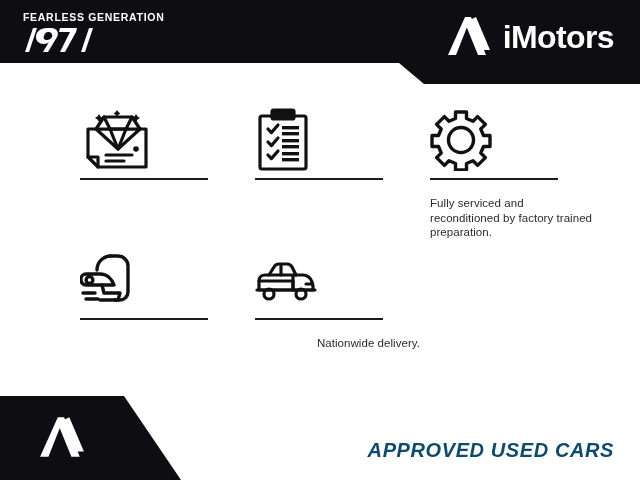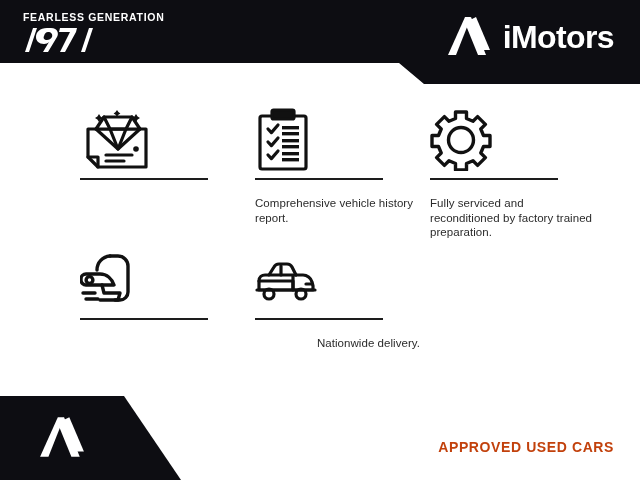--- a/index.html
+++ b/index.html
@@ -124,25 +124,26 @@
     left: 38px;
     top: 414px;
     width: 48px;
     height: 48px;
   }
   .footer-mark svg { display: block; }
   .footer-text {
     position: absolute;
     right: 26px;
     top: 439px;
-    color: #c2410c;
-    font-size: 14px;
+    color: #0c4a6e;
+    font-size: 20px;
     font-weight: bold;
     letter-spacing: 0.6px;
     white-space: nowrap;
+    font-style: italic;
   }
 </style>
 </head>
 <body>
 
 <div class="page">
 
   <div class="header">
 
     <div class="fearless-block">
@@ -213,21 +214,20 @@
             <rect x="27" y="18" width="17" height="3.4"></rect>
             <rect x="27" y="24" width="17" height="3.4"></rect>
             <rect x="27" y="31" width="17" height="3.4"></rect>
             <rect x="27" y="37" width="17" height="3.4"></rect>
             <rect x="27" y="44" width="17" height="3.4"></rect>
             <rect x="27" y="50" width="17" height="3.4"></rect>
           </g>
         </svg>
       </div>
       <div class="rule"></div>
-      <div class="caption">Comprehensive vehicle history report.</div>
     </div>
 
     <div class="feature f3">
       <div class="icon-box">
         <svg width="62" height="62" viewBox="0 0 62 62" aria-hidden="true">
           <g fill="none" stroke="#111111" stroke-width="3.4" stroke-linejoin="round" stroke-linecap="round">
             <path d="M25.5 3 h11 v6.5 l6.5 2.7 l4.6 -4.6 l7.8 7.8 l-4.6 4.6 l2.7 6.5 h6.5 v11 h-6.5 l-2.7 6.5 l4.6 4.6 l-7.8 7.8 l-4.6 -4.6 l-6.5 2.7 v6.5 h-11 v-6.5 l-6.5 -2.7 l-4.6 4.6 l-7.8 -7.8 l4.6 -4.6 l-2.7 -6.5 h-6.5 v-11 h6.5 l2.7 -6.5 l-4.6 -4.6 l7.8 -7.8 l4.6 4.6 l6.5 -2.7 Z"></path>
             <circle cx="31" cy="31" r="12.5"></circle>
           </g>
         </svg>

